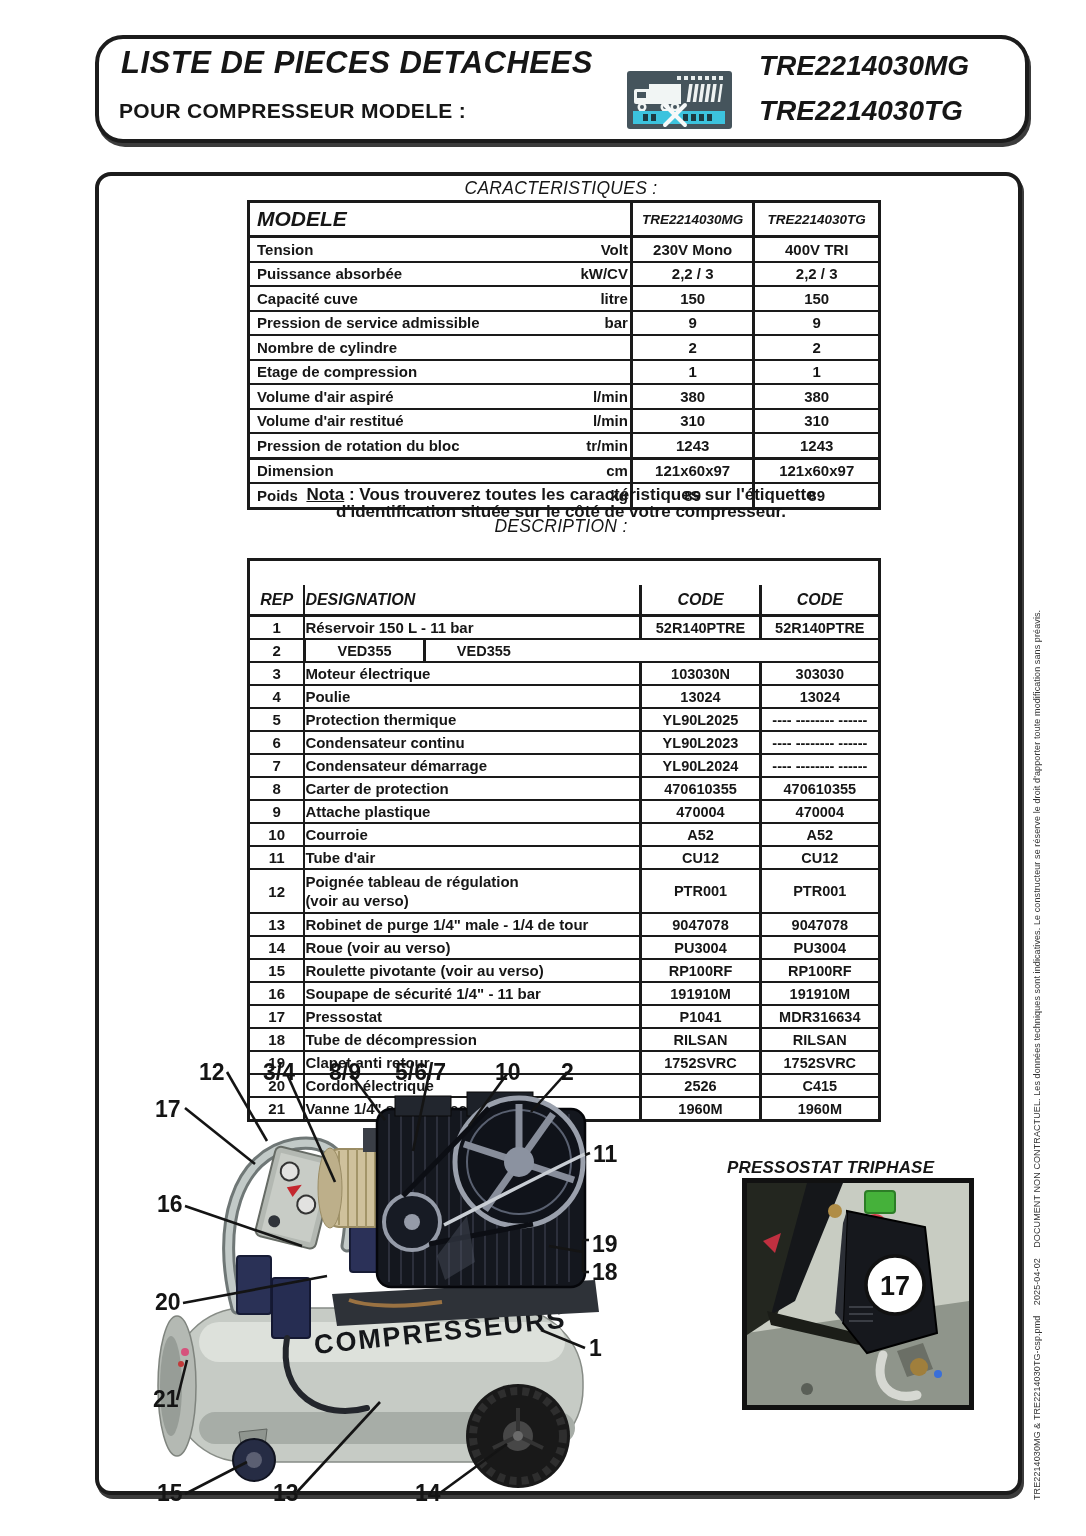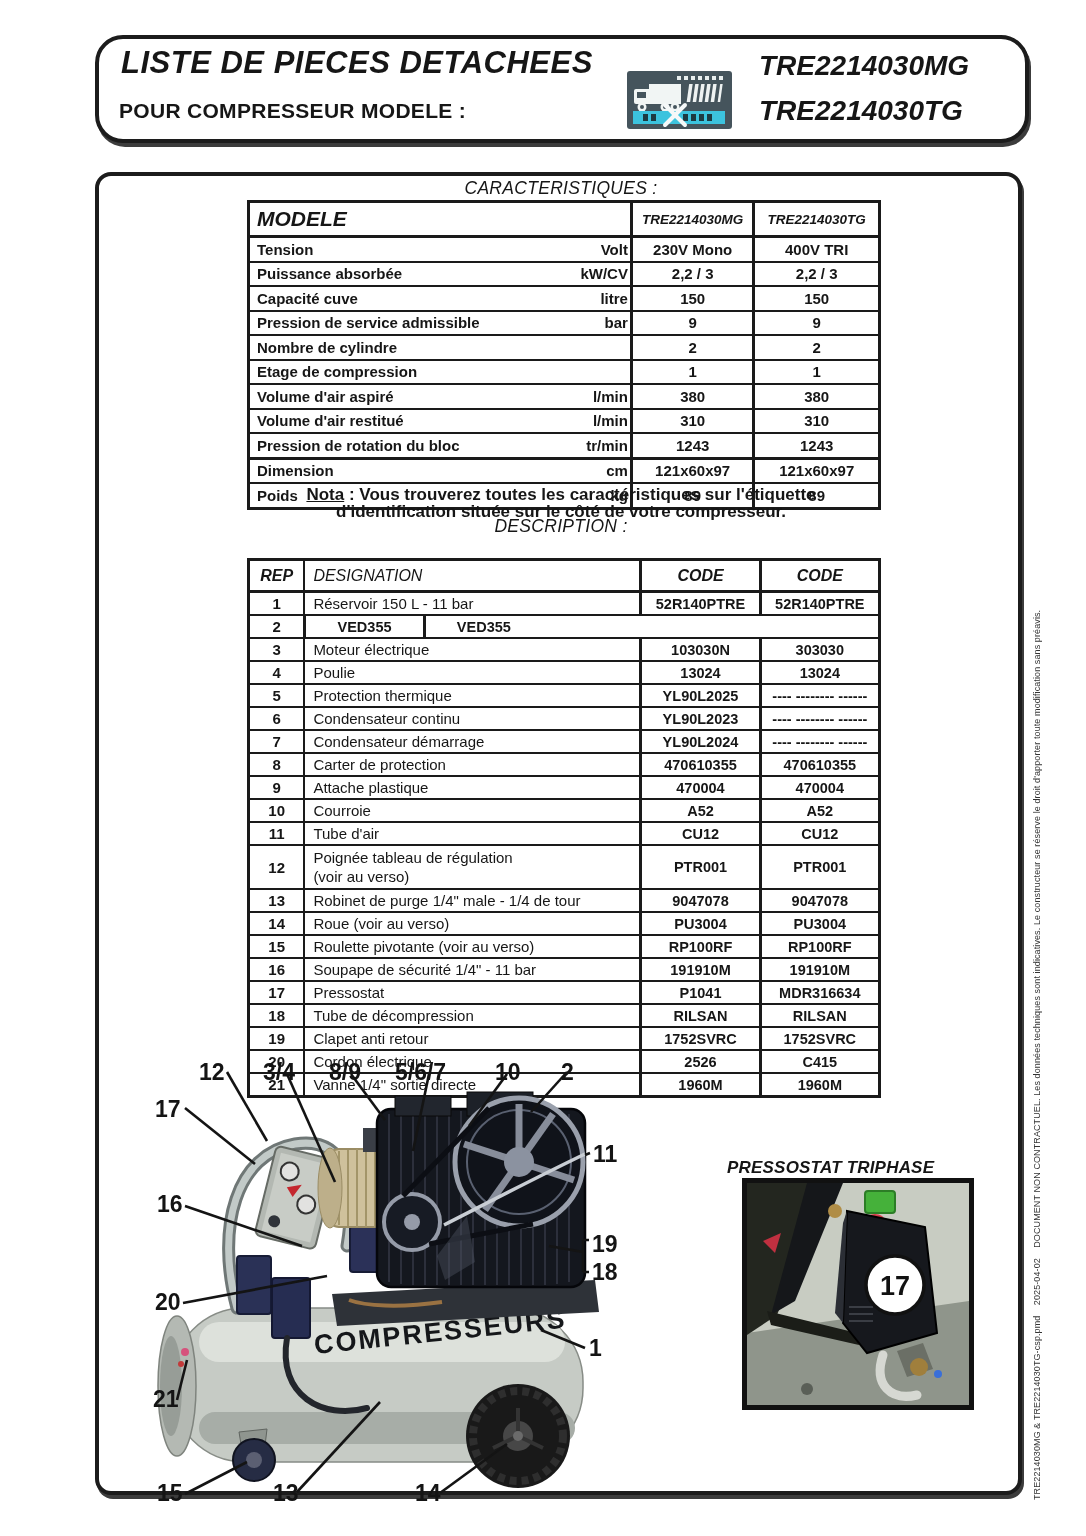--- a/index.html
+++ b/index.html
@@ -47,25 +47,25 @@
   
   .nota{position:absolute;left:148px;top:310px;width:628px;text-align:center;
     font-size:17px;font-weight:700;line-height:17px;}
   .nota .u{text-decoration:underline;}
   .nota .pre{white-space:pre;}
 
   
   .dtable{position:absolute;left:148px;top:382px;width:628px;
     border:3px solid #1a1a1a;background:#fff;}
   .drow{display:flex;border-top:2px solid #1a1a1a;min-height:21px;}
-  .drow.hdr-row{border-top:none;min-height:29px;border-bottom:1.5px solid #1a1a1a;}
+  .drow.hdr-row{border-top:none;min-height:29px;border-bottom:1.5px solid #1a1a1a;margin-top:24px;}
   .d-rep{width:8.5%;display:flex;align-items:center;justify-content:center;
     font-size:15px;font-weight:700;box-sizing:border-box;}
   .d-des{width:53.5%;display:flex;align-items:center;border-left:2.5px solid #1a1a1a;
-    padding-left:8px;font-size:15px;font-weight:400;box-sizing:border-box;
+    font-size:15px;font-weight:700;box-sizing:border-box;
     white-space:pre-line;line-height:19px;}
   .d-code{width:19%;display:flex;align-items:center;justify-content:center;
     border-left:3px solid #1a1a1a;font-size:14.5px;font-weight:700;box-sizing:border-box;}
   .dtable .hdr-row .d-rep,.dtable .hdr-row .d-des,.dtable .hdr-row .d-code{
     font-size:16px;font-style:italic;}
   .dtable-body .drow:nth-child(12){min-height:42px;}
 
   
   .diagram{position:absolute;left:38px;top:880px;width:532px;height:450px;}
   .co{font-size:23px;font-weight:700;fill:#141414;}

